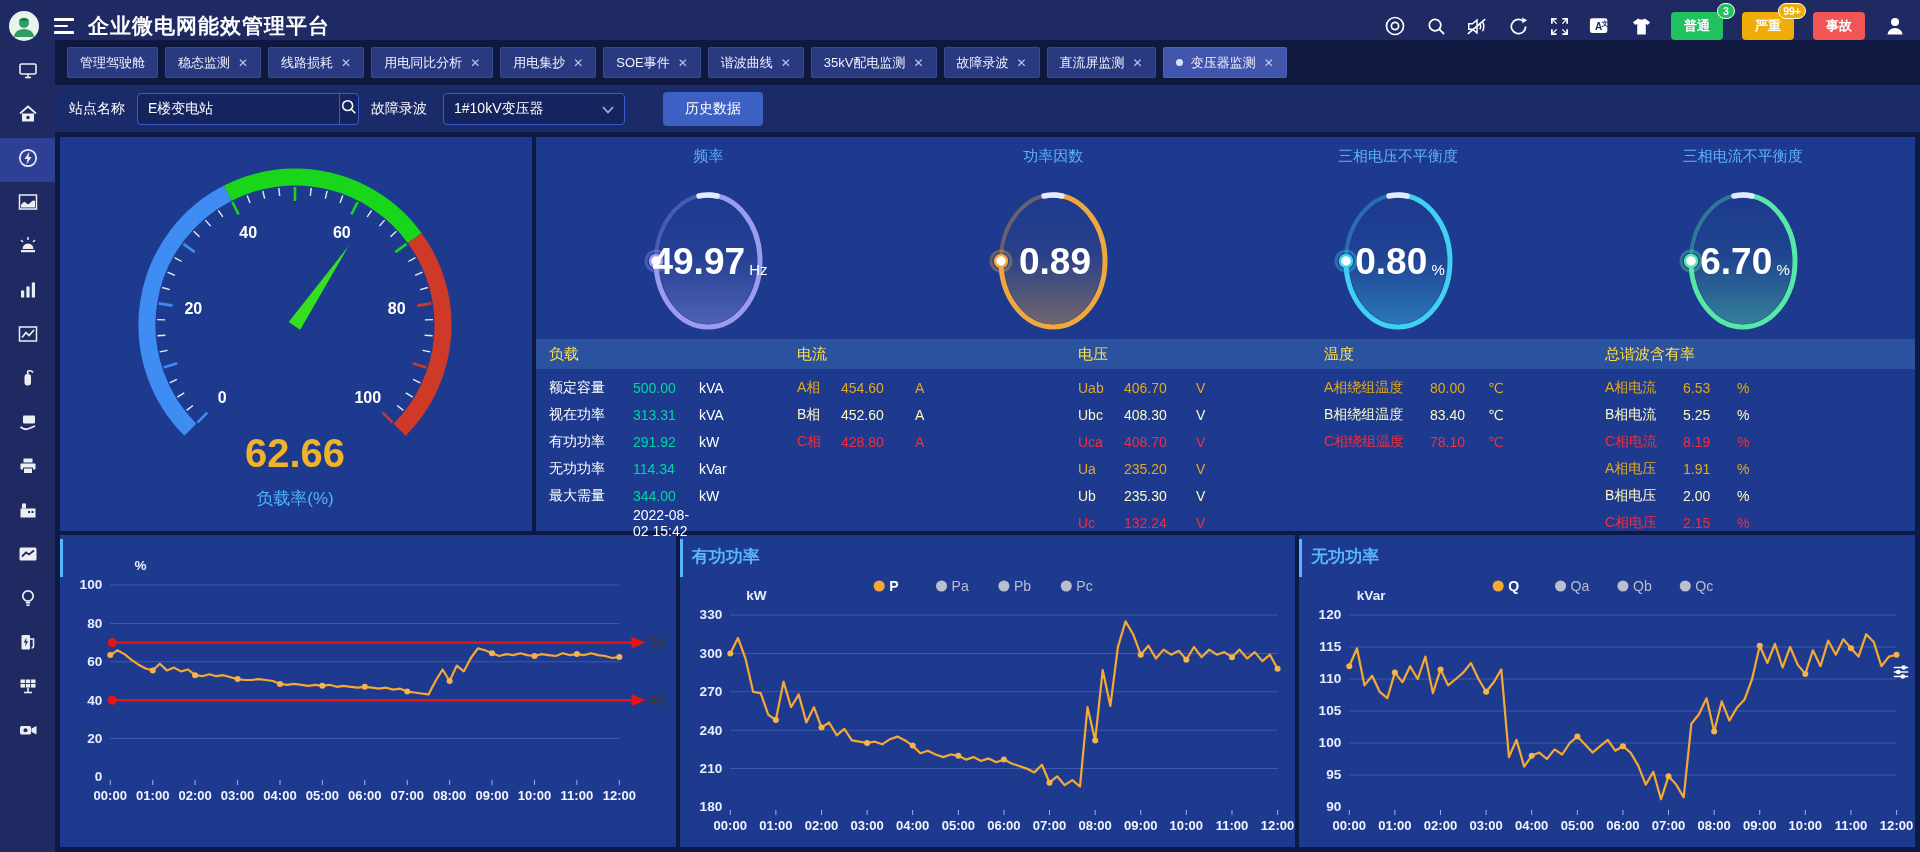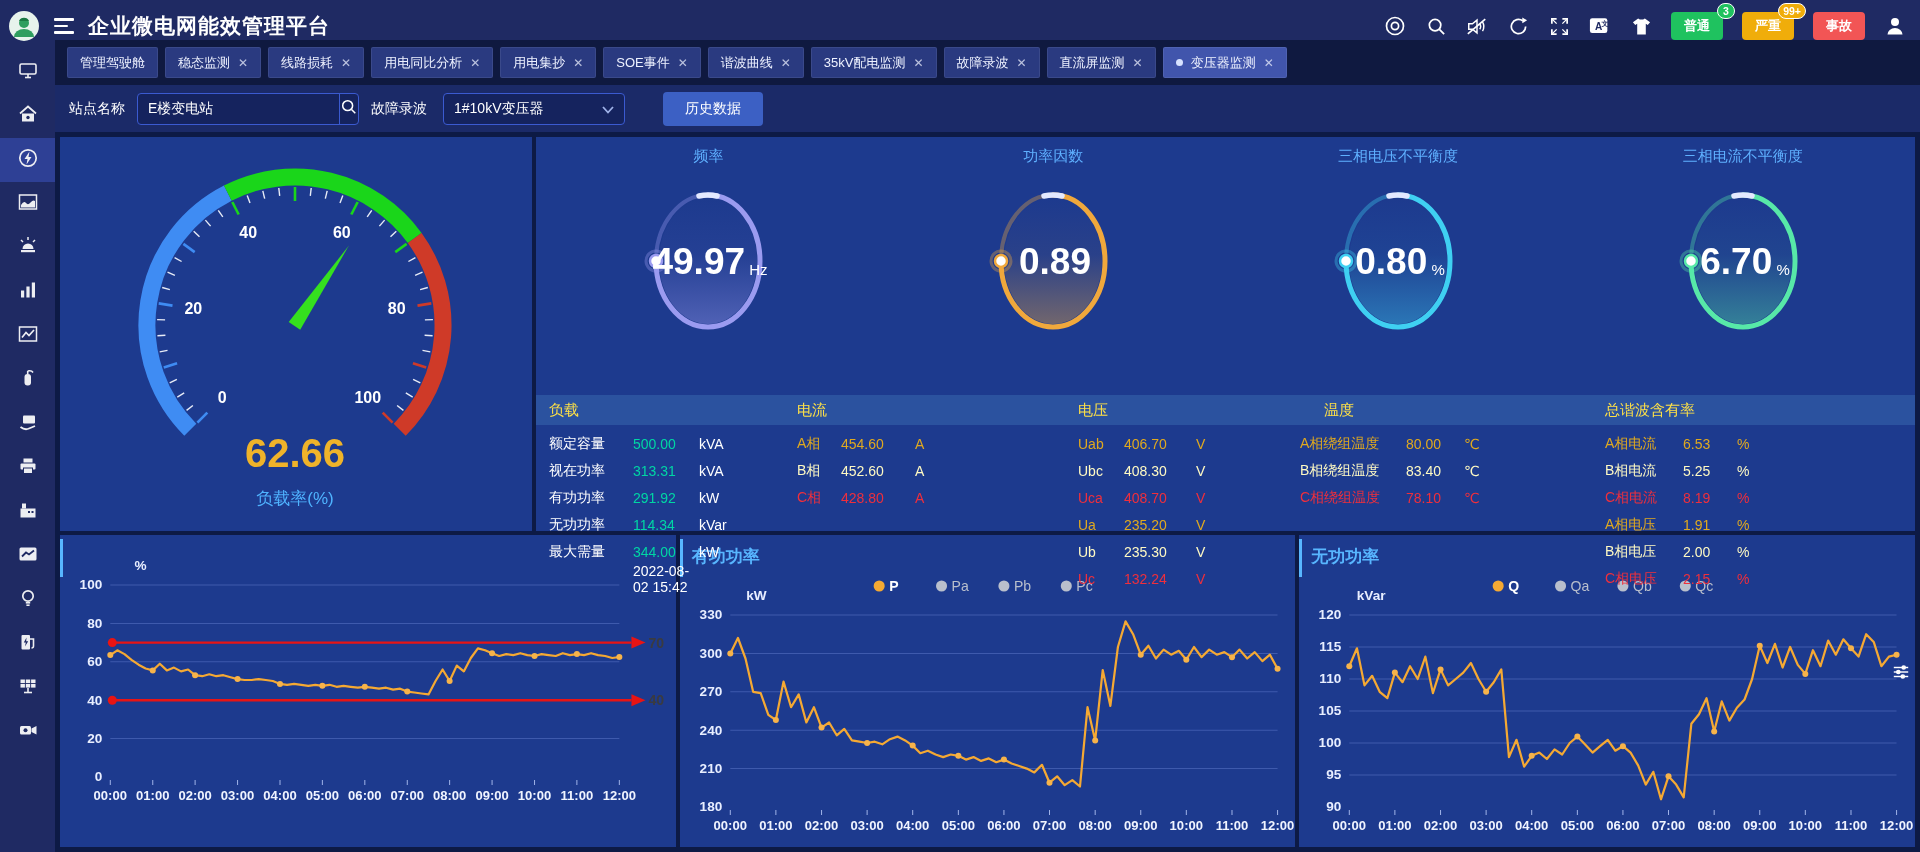--- a/index.html
+++ b/index.html
@@ -44,21 +44,21 @@
              font-size:14px; display:flex; align-items:center; padding:0 10px; justify-content:space-between; cursor:pointer; margin-left:4px;}
   .fbtn { height:34px; background:#3c60c4; color:#fff; font-size:14px; border:none; border-radius:4px; padding:0 22px;
           margin-left:26px; cursor:pointer; font-family:inherit; }
 
   .dash { flex:1; padding:5px; display:flex; flex-direction:column; gap:4px; background:#0d1a45; }
   .toprow { height:394px; display:flex; gap:4px; position:relative; z-index:2; }
   .panel { background:#1d3a8e; }
   .gauge-panel { width:472px; flex-shrink:0; }
   .right-panel { flex:1; position:relative; overflow:visible; }
 
-  .kpis { height:258px; display:flex; }
+  .kpis { height:202px; display:flex; }
   .kpi { flex:1; display:flex; flex-direction:column; align-items:center; }
   .kpi-title { color:#5fb0ff; font-size:15px; margin-top:10px; }
 
   .table-head { height:30px; background:#2b529f; position:relative; }
   .table-head span { position:absolute; top:6px; color:#fde047; font-size:15px; }
   .table-body { position:relative; height:162px; margin-top:5px; }
   .tcol { position:absolute; top:0; }
   .trow { height:27px; display:flex; align-items:center; font-size:14px; }
   .trow .lb { display:inline-block; }
   .trow .vl { display:inline-block; }
@@ -557,21 +557,21 @@
                       <span class="lb c-b" style="width:46px">Ub</span>
                       <span class="vl c-b" style="width:72px">235.30</span>
                       <span class="un c-b">V</span>
                     </div>
                     <div class="trow">
                       <span class="lb c-c" style="width:46px">Uc</span>
                       <span class="vl c-c" style="width:72px">132.24</span>
                       <span class="un c-c">V</span>
                     </div>
                   </div>
-                  <div class="tcol" style="left:764px">
+                  <div class="tcol" style="left:788px">
                     <div class="trow">
                       <span class="lb c-a" style="width:106px">A相绕组温度</span>
                       <span class="vl c-a" style="width:58px">80.00</span>
                       <span class="un c-a">℃</span>
                     </div>
                     <div class="trow">
                       <span class="lb c-b" style="width:106px">B相绕组温度</span>
                       <span class="vl c-b" style="width:58px">83.40</span>
                       <span class="un c-b">℃</span>
                     </div>

